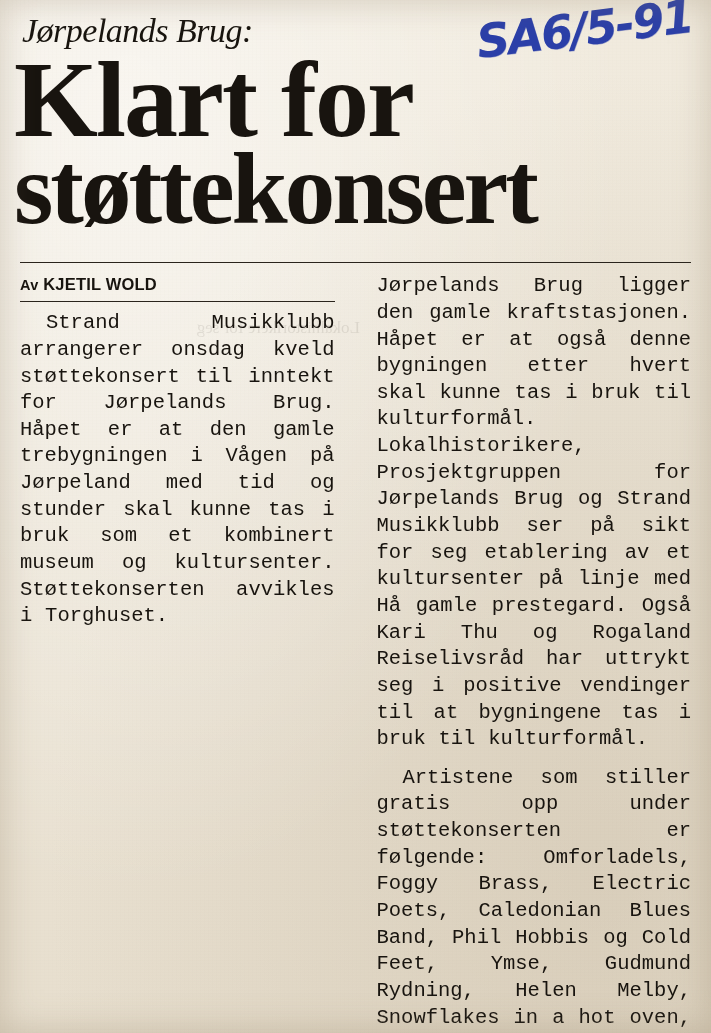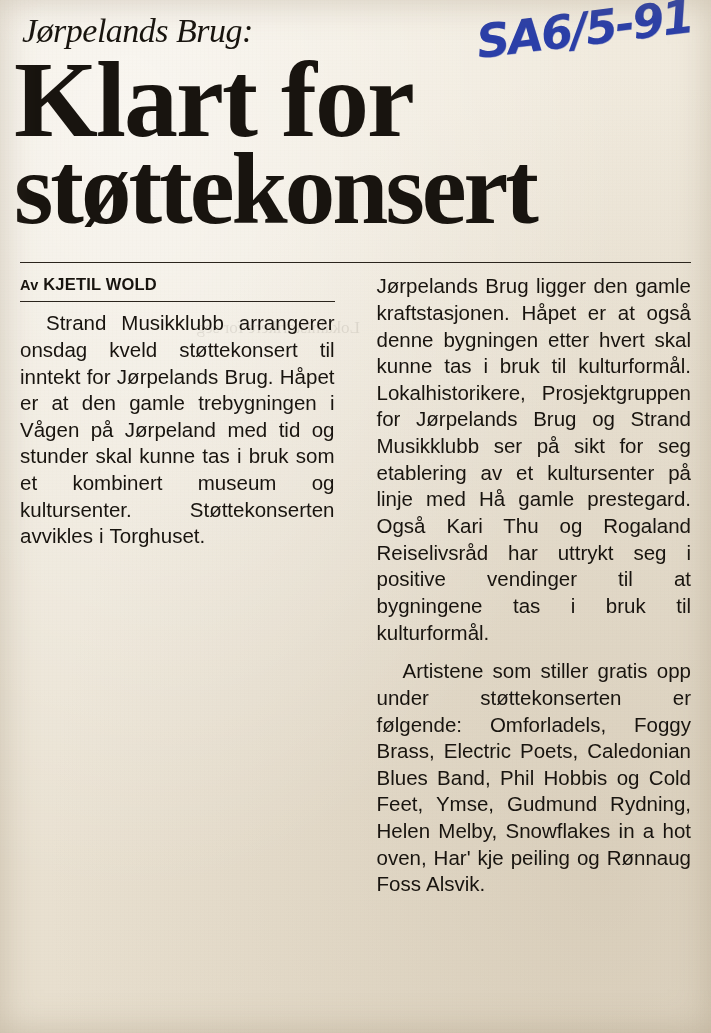--- a/index.html
+++ b/index.html
@@ -113,21 +113,21 @@
     margin: 2px 0 0 0;
   }
   .byline .av { font-size: 14.5px; }
   .byline-rule {
     border: 0;
     border-top: 1.6px solid #2a241c;
     margin: 7px 0 8px 0;
   }
 
   p.body {
-    font-family: Liberation Sans, sans-serif;
+    font-family: Liberation Mono, monospace;
     font-size: 20.5px;
     line-height: 1.30;
     text-align: justify;
     text-indent: 26px;
     margin: 0 0 1px 0;
     word-spacing: 0.5px;
   }
   p.body.no-indent { text-indent: 0; }
   p.body.gap { margin-top: 12px; }
 

